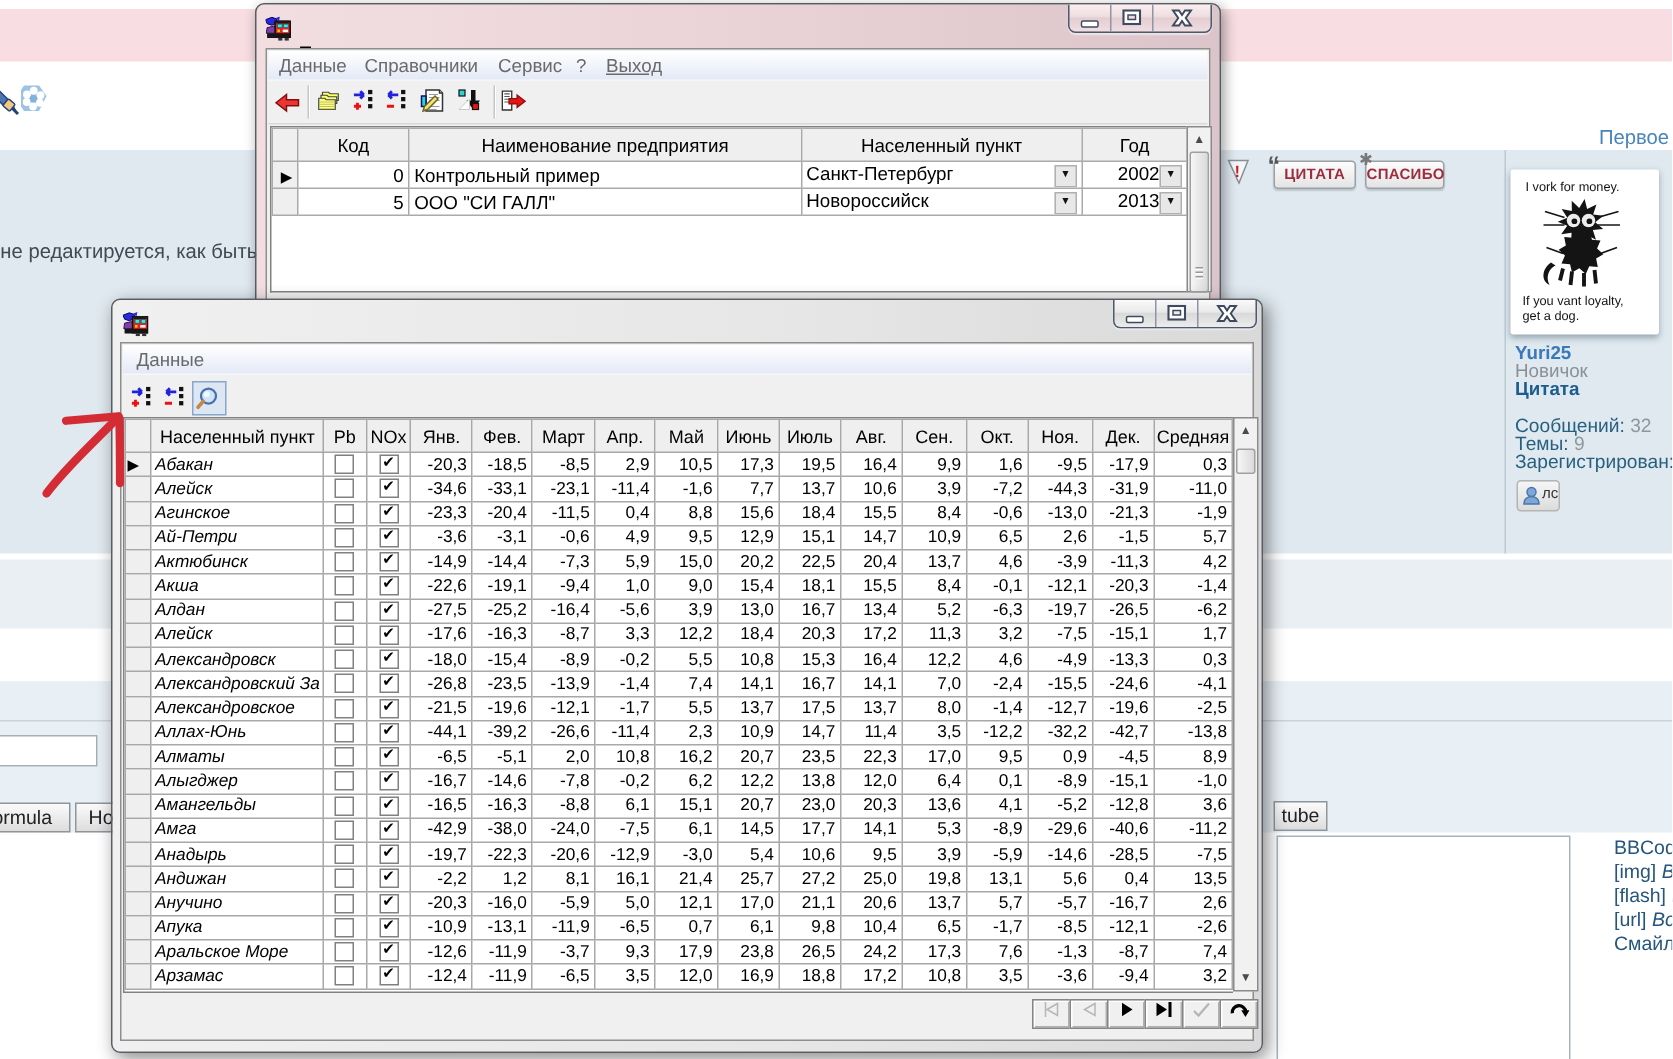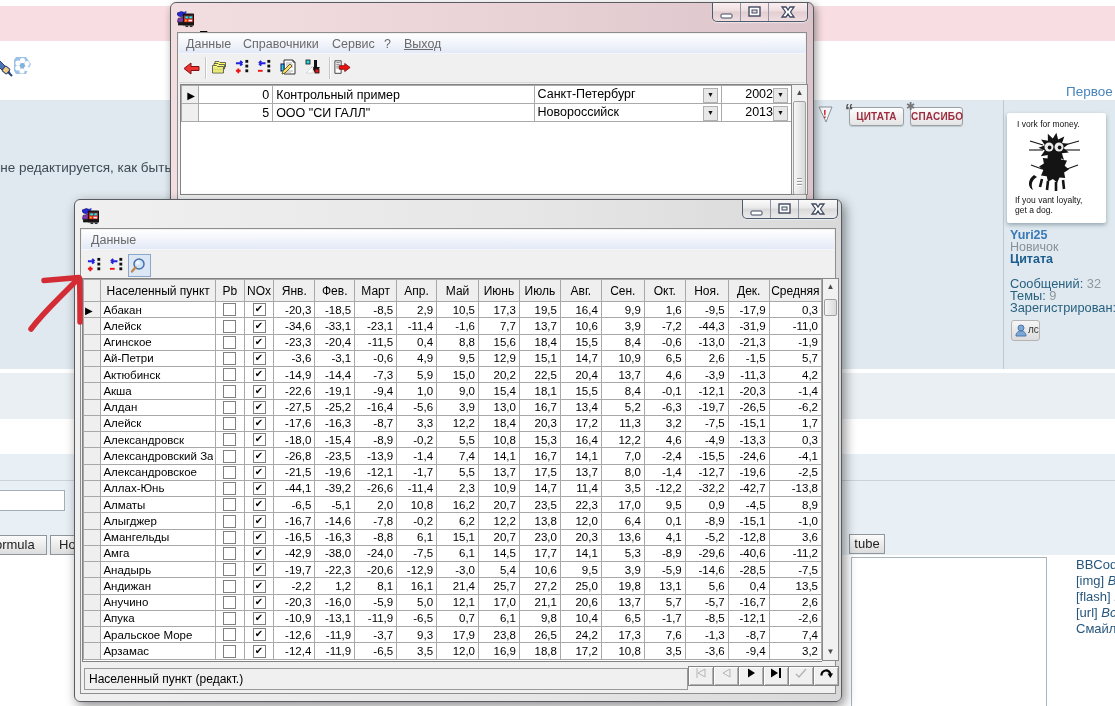--- a/index.html
+++ b/index.html
@@ -49,21 +49,21 @@
 
 .sbar{position:absolute;background:#f1f1f1;border:1px solid #8a8a8a;}
 .sarr{position:absolute;left:0;right:0;height:16px;background:transparent;border:none;font-size:8px;text-align:center;color:#4a4a4a;line-height:15px;}
 .sthumb{position:absolute;left:1px;right:1px;background:linear-gradient(90deg,#f6f6f6,#dadada);border:1px solid #a0a0a0;border-radius:2px;}
 
 .dtable{position:absolute;background:#fff;border:1px solid #828282;}
 .dtable table{border-collapse:collapse;table-layout:fixed;font-size:11.5px;color:#000;}
 .dtable td{border:1px solid #a8a8a8;padding:0;overflow:hidden;white-space:nowrap;height:15.25px;}
 .dtable tr.h td{background:#efefef;text-align:center;height:21px;font-size:12px;}
 .dtable td.sel{background:#efefef;}
-.dtable td.city{padding:0 2px;}
+.dtable td.city{padding:0 2px;font-style:italic;}
 .cityclip{overflow:hidden;white-space:nowrap;width:100%;}
 .dtable td.num{text-align:right;padding:0 3px;}
 .dtable td.chk{text-align:center;}
 .cb{display:inline-block;width:11px;height:11px;border:1px solid #808080;background:#fff;font-size:10px;line-height:10px;color:#000;vertical-align:middle;}
 .statusbar{position:absolute;border:1px solid #9a9a9a;background:#f0f0f0;font-size:12px;}
 .navbtn{position:absolute;width:24px;height:18px;background:#f0f0f0;border:1px solid #858585;box-shadow:inset 1px 1px 0 #fff,inset -1px -1px 0 #b0b0b0;text-align:center;line-height:17px;font-size:10px;color:#000;}
 .navbtn.dis{color:#b5b5b5;}
 
 #dlg{position:absolute;left:362px;top:146px;width:266px;height:123px;border:1px solid #4f4f4f;border-radius:6px;background:linear-gradient(180deg,#dedede,#b5b6b8 26px,#b2b3b5);box-shadow:3px 4px 10px rgba(0,0,0,.5);}
 #dlgtitle{position:absolute;left:0;top:0;right:0;height:27px;border-radius:6px 6px 0 0;background:linear-gradient(180deg,#e9e9e9,#c3c3c3 50%,#b0b0b0 80%,#bbbbbb);}
@@ -211,20 +211,27 @@
   <div class="grid" style="left:2px;top:51px;width:611px;height:109px;border-right:none;overflow:hidden;">
    <table style="width:611px;">
     <colgroup>
               <col style="width:17px">
               <col style="width:74px">
               <col style="width:261px">
               <col style="width:187px">
               <col style="width:70px">
             </colgroup>
     <tbody>
+              <tr class="hdr">
+                <td class="gsel"></td>
+                <td>Код</td>
+                <td>Наименование предприятия</td>
+                <td>Населенный пункт</td>
+                <td>Год</td>
+              </tr>
     <tr>
                 <td class="gsel" style="text-align:center;"><span class="rowptr">▶</span></td>
                 <td style="text-align:right;">0</td>
                 <td>Контрольный пример</td>
                 <td><span class="ddarr">▼</span>Санкт-Петербург</td>
                 <td style="text-align:right;"><span class="ddarr">▼</span>2002</td>
               </tr>
     <tr>
                 <td class="gsel"></td>
                 <td style="text-align:right;">5</td>
@@ -780,21 +787,20 @@
                 <td class="num">3,2</td>
               </tr>
    </tbody>
           </table>
   </div>
   <div class="sbar" style="left:741px;top:49px;width:15px;height:381px;">
     <div class="sarr" style="top:0;">▲</div>
     <div class="sthumb" style="top:20px;height:15px;"></div>
     <div class="sarr" style="bottom:0;">▼</div>
   </div>
-  <div class="statusbar" style="left:3px;top:439px;width:598px;height:20px;line-height:20px;padding-left:4px;">Населенный пункт (редакт.)</div>
   <div class="navbtn dis" style="left:607px;top:437px;"><svg width="14" height="12" viewBox="0 0 14 12">
             <path d="M3 1 L3 11 M11 2 L4 6 L11 10 Z" stroke="#b5b5b5" fill="none"></path>
           </svg></div>
   <div class="navbtn dis" style="left:632px;top:437px;"><svg width="14" height="12" viewBox="0 0 14 12">
             <path d="M11 2 L4 6 L11 10 Z" stroke="#b5b5b5" fill="none"></path>
           </svg></div>
   <div class="navbtn" style="left:657px;top:437px;"><svg width="14" height="12" viewBox="0 0 14 12">
             <path d="M4 1.5 L11 6 L4 10.5 Z" fill="#000"></path>
           </svg></div>
   <div class="navbtn" style="left:682px;top:437px;"><svg width="14" height="12" viewBox="0 0 14 12">

